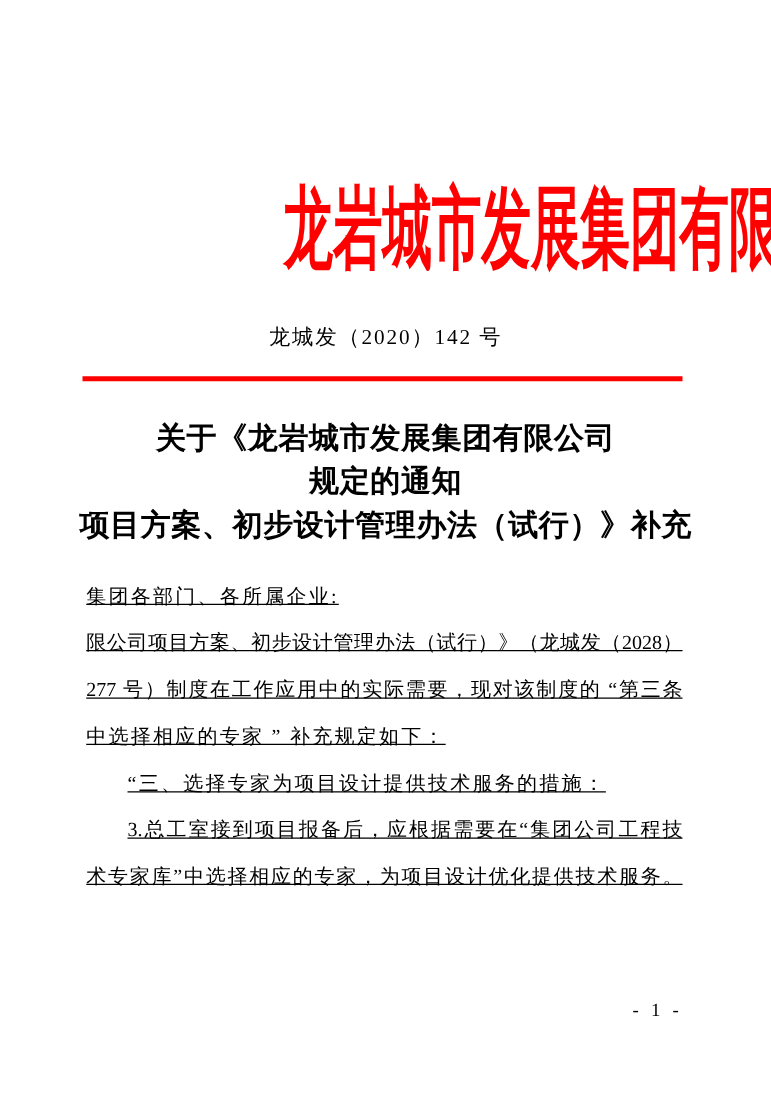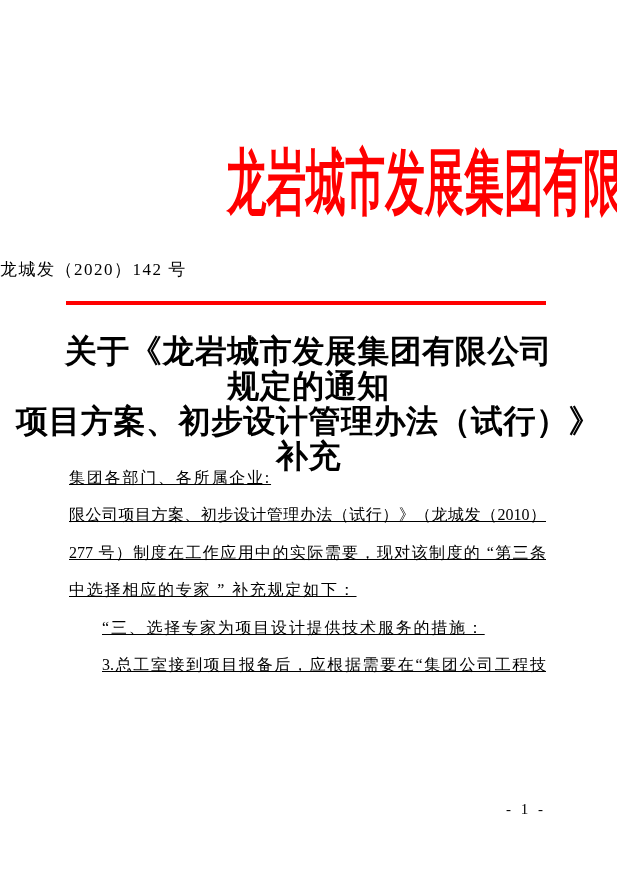--- a/index.html
+++ b/index.html
@@ -37,21 +37,21 @@
     transform-origin: 50% 50%;
     letter-spacing: 0;
   }
 
   
   .doc-number {
     position: absolute;
     top: 259px;
     left: 0;
     width: 617px;
-    text-align: left;
+    text-align: center;
     font-size: 17px;
     line-height: 22px;
     letter-spacing: 1.5px;
   }
 
   
   .red-line {
     position: absolute;
     top: 301px;
     left: 66px;
@@ -60,21 +60,21 @@
     background: #ff0000;
   }
 
   
   .notice-title {
     position: absolute;
     top: 334px;
     left: 0;
     width: 617px;
     text-align: center;
-    font-size: 32px;
+    font-size: 24px;
     line-height: 35px;
     font-weight: bold;
     letter-spacing: 0.5px;
   }
 
   
   .body-text {
     position: absolute;
     top: 459px;
     left: 69px;
@@ -123,22 +123,23 @@
   <div class="red-line"></div>
 
   <div class="notice-title">
     <div>关于《龙岩城市发展集团有限公司</div>
     <div>规定的通知</div>
     <div>项目方案、初步设计管理办法（试行）》补充</div>
   </div>
 
   <div class="body-text">
     <div class="line ls">集团各部门、各所属企业:</div>
-    <div class="line just">限公司项目方案、初步设计管理办法（试行）》（龙城发（2010）</div>
+    <div class="line just">限公司项目方案、初步设计管理办法（试行）》（龙城发（2028）</div>
     <div class="line just">277 号）制度在工作应用中的实际需要，现对该制度的 “第三条</div>
     <div class="line ls">中选择相应的专家 ” 补充规定如下：</div>
     <div class="line ls indent">“三、选择专家为项目设计提供技术服务的措施：</div>
     <div class="line just indent">3.总工室接到项目报备后，应根据需要在“集团公司工程技</div>
+    <div class="line just">术专家库”中选择相应的专家，为项目设计优化提供技术服务。</div>
   </div>
 
   <div class="page-number">- 1 -</div>
 
 </div>
 
 </body></html>

